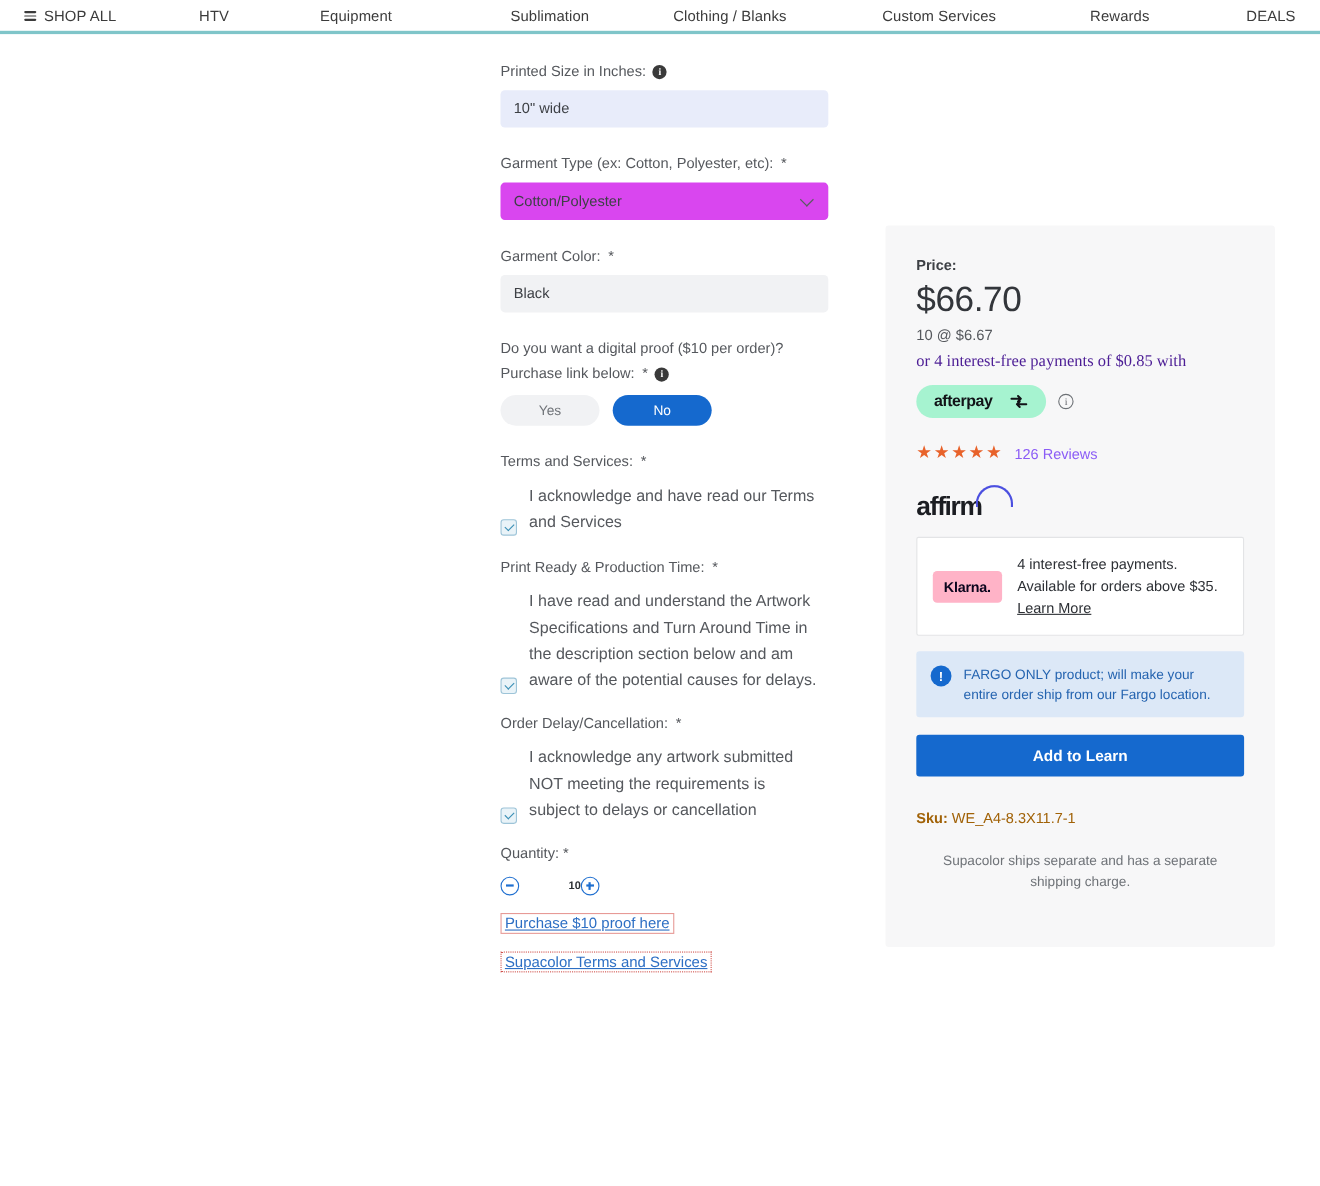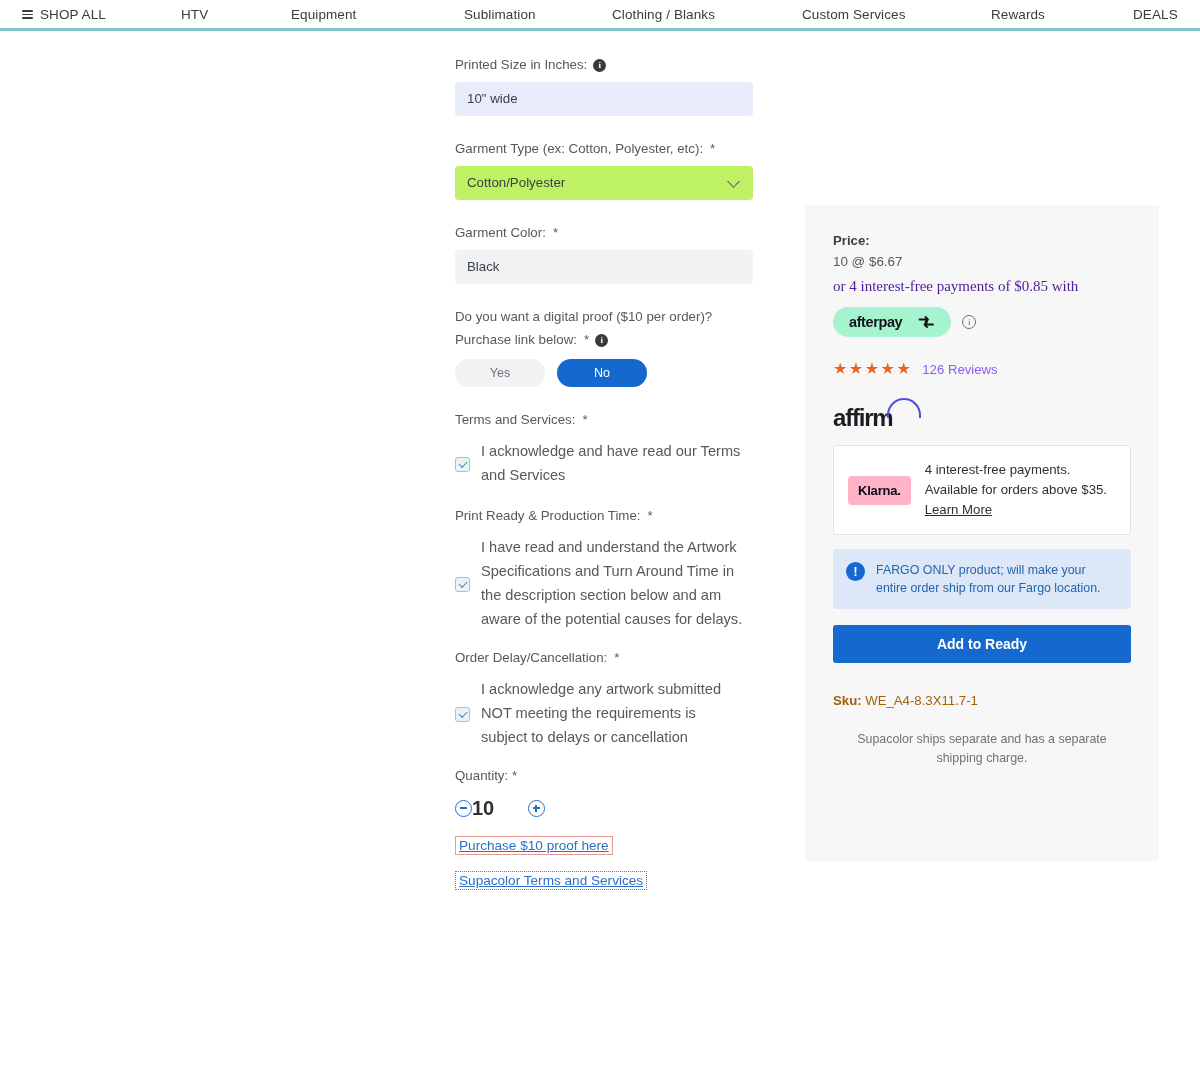--- a/index.html
+++ b/index.html
@@ -57,21 +57,21 @@
     border: none; border-radius: 4px;
     background: #f1f2f4;
     font-size: 13.3px; color: #3d4045;
     padding: 0 12px; line-height: 34px;
     display: flex; align-items: center;
   }
   .text-input.highlight { background: #e8ecfa; }
   .select-input {
     width: 298px; height: 34px;
     border: none; border-radius: 4px;
-    background: #bef264;
+    background: #d946ef;
     font-size: 13.3px; color: #3d4045;
     padding: 0 12px; line-height: 34px;
     display: flex; align-items: center; justify-content: space-between;
   }
   .chevron {
     width: 9px; height: 9px;
     border-right: 1.6px solid #5a5d62;
     border-bottom: 1.6px solid #5a5d62;
     transform: rotate(45deg); margin-top: -4px; margin-right: 3px;
   }
@@ -84,21 +84,21 @@
   .toggle-row { display: flex; gap: 0px; margin-top: 10px; }
   .toggle-btn {
     width: 90px; height: 28px; border-radius: 14px;
     display: flex; align-items: center; justify-content: center;
     font-size: 12.5px; cursor: pointer;
   }
   .toggle-btn.off { background: #f1f2f4; color: #6f7378; }
   .toggle-btn.on  { background: #1569ce; color: #ffffff; margin-left: 12px; }
 
   
-  .cb-row { display: flex; align-items: center; gap: 11px; margin-top: 10px; }
+  .cb-row { display: flex; align-items: flex-end; gap: 11px; margin-top: 10px; }
   .cb-box {
     flex: none; width: 15px; height: 15px; margin-top: 3px;
     border: 1.3px solid #9dc4d8; border-radius: 3px;
     background: #e9f3f8;
     display: flex; align-items: center; justify-content: center;
   }
   .cb-check {
     width: 8px; height: 4.5px;
     border-left: 1.6px solid #3b8fb5; border-bottom: 1.6px solid #3b8fb5;
     transform: rotate(-45deg); margin-top: -2px;
@@ -117,22 +117,22 @@
   }
   .qty-btn::before {
     content: ""; position: absolute; left: 3.5px; top: 6.3px;
     width: 7px; height: 1.5px; background: #1f6fd0;
   }
   .qty-btn.plus::after {
     content: ""; position: absolute; left: 6.3px; top: 3.5px;
     width: 1.5px; height: 7px; background: #1f6fd0;
   }
   .qty-value {
-    font-size: 20px; color: #2d3035; font-weight: 600;
-    width: 56px; text-align: left;
+    font-size: 10px; color: #2d3035; font-weight: 600;
+    width: 56px; text-align: right;
   }
 
   .link-box {
     display: inline-block; margin-top: 16px;
     font-size: 13.6px; color: #2d6fc4;
     text-decoration: underline;
     padding: 1px 3px; cursor: pointer;
   }
   .link-box.solid  { border: 1.5px solid #e79a96; }
   .link-box.dotted { border: 1.5px dotted #d0524c; }
@@ -342,20 +342,21 @@
       <a class="link-box solid">Purchase $10 proof here</a>
     </div>
     <div>
       <a class="link-box dotted">Supacolor Terms and Services</a>
     </div>
   </div>
 
   <aside class="price-panel">
 
     <p class="price-label">Price:</p>
+    <p class="price-amount">$66.70</p>
     <p class="price-unit">10 @ $6.67</p>
     <p class="afterpay-line">or 4 interest-free payments of $0.85 with</p>
 
     <div class="afterpay-row">
       <div class="afterpay-badge">
         <span class="afterpay-text">afterpay</span>
         <svg width="17" height="14" viewBox="0 0 17 14">
           <path d="M1.5 4.5 L10 4.5 L7.5 2 M10 4.5 L7.5 7" stroke="#111317" stroke-width="1.8" fill="none" stroke-linecap="round" stroke-linejoin="round"></path>
           <path d="M15 9.5 L6.5 9.5 L9 7 M6.5 9.5 L9 12" stroke="#111317" stroke-width="1.8" fill="none" stroke-linecap="round" stroke-linejoin="round"></path>
         </svg>
@@ -376,21 +377,21 @@
     <div class="klarna-box">
       <span class="klarna-badge">Klarna.</span>
       <span class="klarna-text"><span>4 interest-free payments. Available for orders above $35. </span><u>Learn More</u></span>
     </div>
 
     <div class="fargo-note">
       <span class="fargo-icon">!</span>
       <span class="fargo-text">FARGO ONLY product; will make your entire order ship from our Fargo location.</span>
     </div>
 
-    <div class="add-cart-btn">Add to Ready</div>
+    <div class="add-cart-btn">Add to Learn</div>
 
     <div class="sku-line">
       <b>Sku:</b>
       <span>WE_A4-8.3X11.7-1</span>
     </div>
 
     <div class="ship-note">Supacolor ships separate and has a separate shipping charge.</div>
   </aside>
 
 </div>

